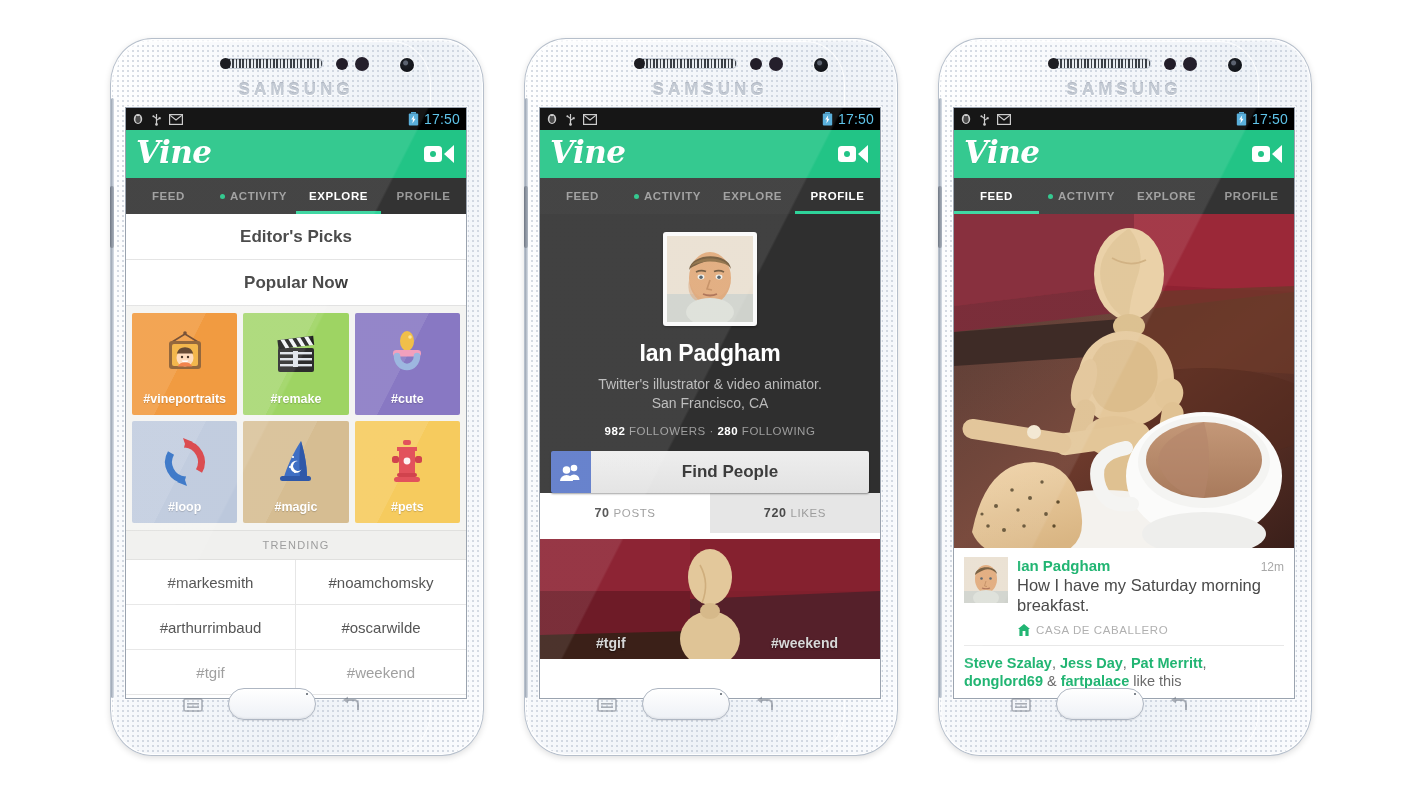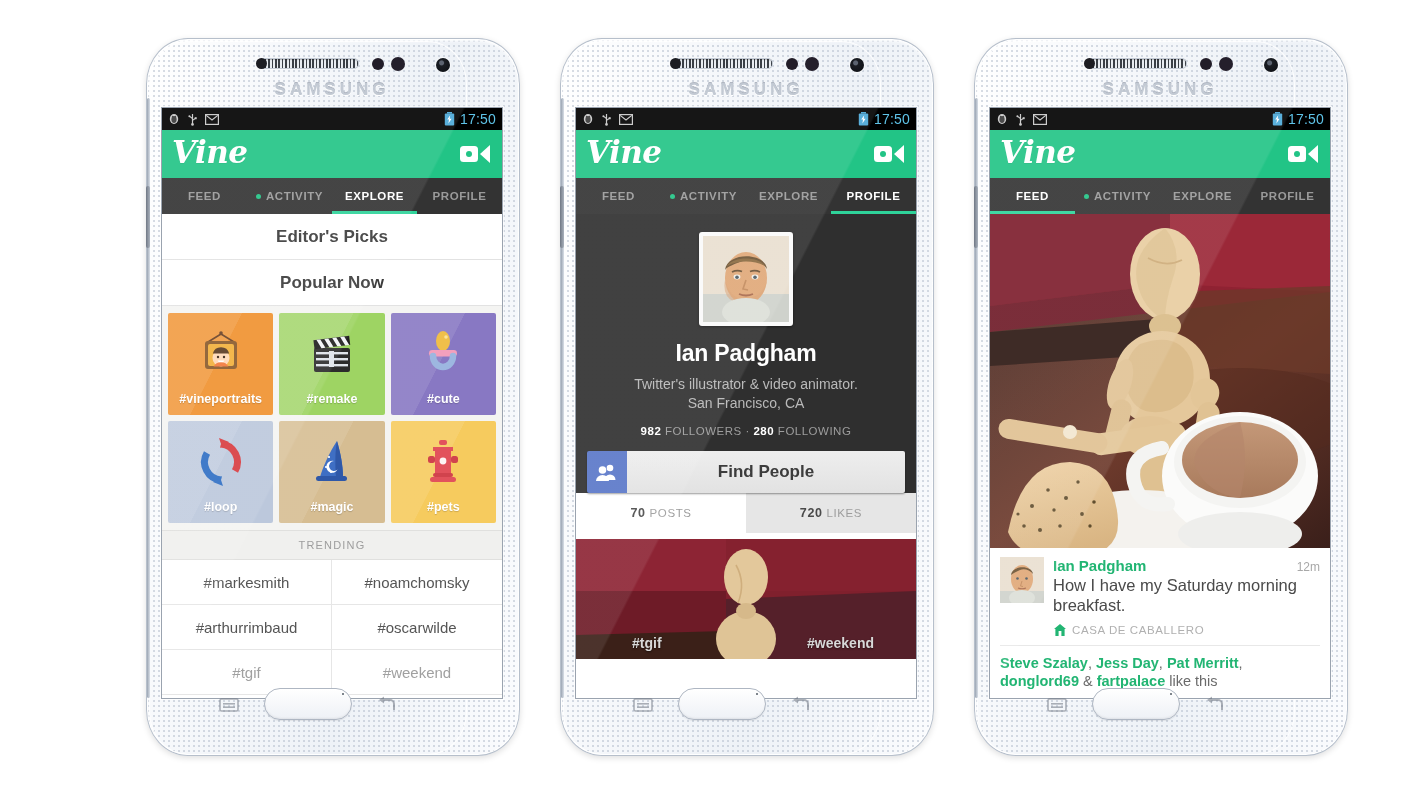--- a/index.html
+++ b/index.html
@@ -5,21 +5,21 @@
   html,body{margin:0;padding:0;}
   body{
     width:1416px;height:796px;overflow:hidden;
     background:#ffffff;
     font-family:"Liberation Sans", sans-serif;
     -webkit-font-smoothing:antialiased;
   }
   .stage{position:relative;width:1416px;height:796px;}
 
   
-  .phone{position:absolute;top:38px;width:324px;height:720px;margin-left:36px;}
+  .phone{position:absolute;top:38px;width:324px;height:720px;}
   .phone.p1{left:110px;}
   .phone.p2{left:524px;}
   .phone.p3{left:938px;}
 
   .body-shell{
     position:absolute;left:0;top:0;width:372px;height:716px;
     border-radius:42px/46px;
     background:
       radial-gradient(circle at 2px 2px, rgba(175,185,200,.50) 1px, transparent 1.2px) 0 0/5px 5px,
       linear-gradient(100deg,#ffffff 0%,#f6f8fb 30%,#eef2f7 62%,#fbfcfe 100%);

